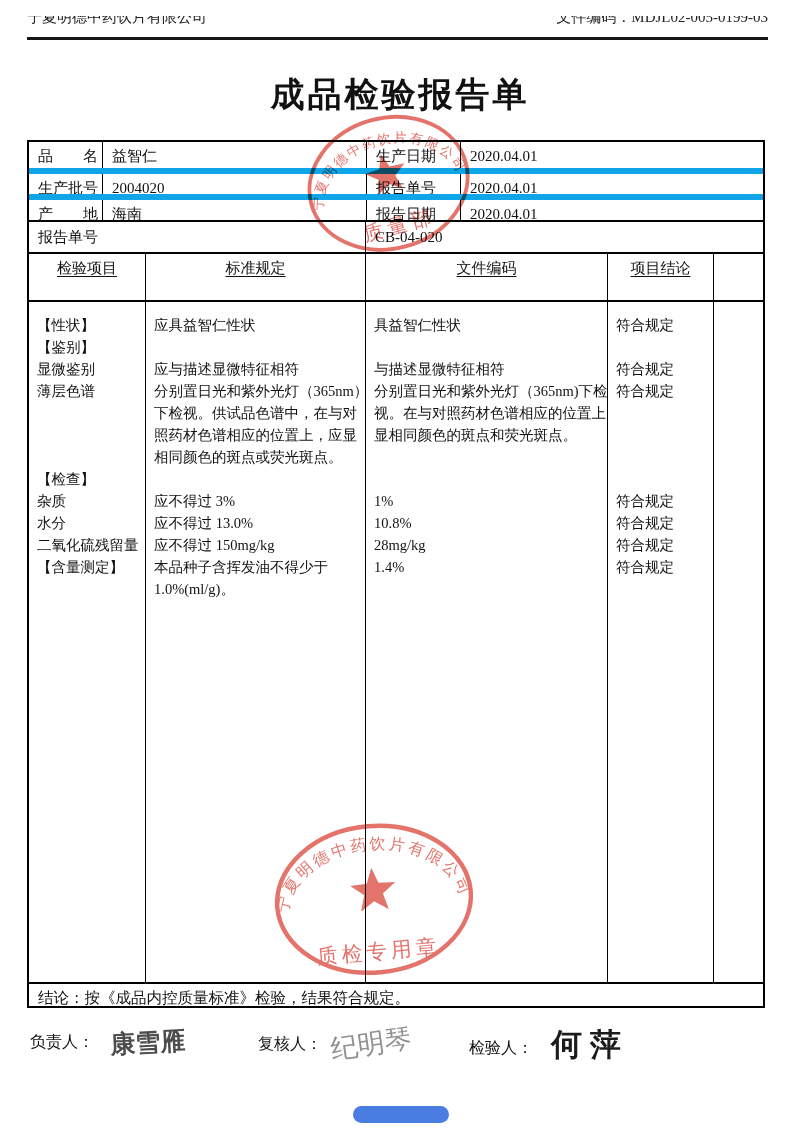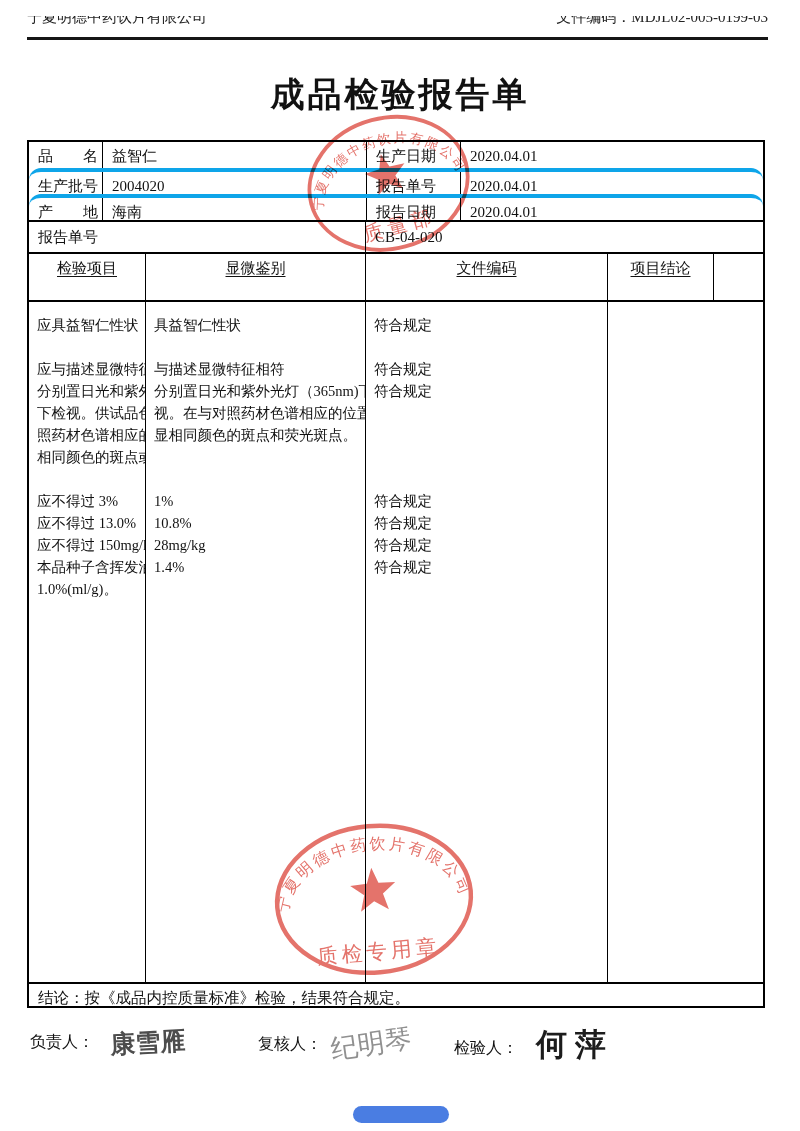--- a/index.html
+++ b/index.html
@@ -16,21 +16,21 @@
     justify-content:space-between; font-size:15px; color:#222; line-height:19px; }
   .header-rule { position:absolute; top:37px; left:27px; width:741px; height:3px;
     background:#161616; }
   
   .title { position:absolute; top:72px; left:0; width:800px; text-align:center;
     font-size:34px; font-weight:700; letter-spacing:3px; }
   
   .doc-table { position:absolute; top:140px; left:27px; width:738px; height:868px;
     border:2px solid #000; }
   .info-row { display:grid; grid-template-columns:73px 264px 94px 1fr; height:26px; }
-  .info-row + .info-row { border-top:4px solid #0ea5e9;border-radius:12px; }
+  .info-row + .info-row { border-top:6px solid #0ea5e9; }
   .info-row > div { border-left:1.5px solid #000; line-height:28px; font-size:15px;
     padding-left:9px; overflow:hidden; white-space:nowrap; }
   .info-row > div:first-child { border-left:none; }
   .report-row { display:grid; grid-template-columns:336px 1fr; height:32px;
     border-top:2px solid #000; }
   .report-row > div { line-height:30px; font-size:15px; padding-left:9px; }
   .report-row > div+div { border-left:1.5px solid #000; }
   .rt-head { display:grid; grid-template-columns:116px 220px 242px 106px 1fr;
     height:48px; border-top:2px solid #000; }
   .rt-head > div { border-left:1.5px solid #000; text-align:center; line-height:28px;
@@ -101,27 +101,39 @@
       <div>2020.04.01</div>
     </div>
 
     <div class="report-row">
       <div>报告单号</div>
       <div>CB-04-020</div>
     </div>
 
     <div class="rt-head">
       <div><span class="u">检验项目</span></div>
-      <div><span class="u">显微鉴别</span></div>
+      <div><span class="u">标准规定</span></div>
       <div><span class="u">文件编码</span></div>
       <div><span class="u">项目结论</span></div>
       <div></div>
     </div>
 
     <div class="rt-body">
+      <div class="pre">【性状】
+【鉴别】
+显微鉴别
+薄层色谱
+
+
+
+【检查】
+杂质
+水分
+二氧化硫残留量
+【含量测定】</div>
       <div class="pre">应具益智仁性状
 
 应与描述显微特征相符
 分别置日光和紫外光灯（365nm）
 下检视。供试品色谱中，在与对
 照药材色谱相应的位置上，应显
 相同颜色的斑点或荧光斑点。
 
 应不得过 3%
 应不得过 13.0%
@@ -181,19 +193,19 @@
     <polygon fill="#dc4b41" points="105,48 110.9,63.9 127.8,64.6 114.5,75.1 119.1,91.4 105,82 90.9,91.4 95.5,75.1 82.2,64.6 99.1,63.9"></polygon>
     <text x="105" y="140" font-size="21" letter-spacing="4" text-anchor="middle" fill="#dc4b41">质检专用章</text>
   </svg>
 
   <div class="sig-group" style="left:30px;">
     <span class="sig-label">负责人：</span><span class="sig-name sig-1">康雪雁</span>
   </div>
   <div class="sig-group" style="left:258px;">
     <span class="sig-label">复核人：</span><span class="sig-name sig-2">纪明琴</span>
   </div>
-  <div class="sig-group" style="left:454px;">
+  <div class="sig-group" style="left:469px;">
     <span class="sig-label">检验人：</span><span class="sig-name sig-3">何萍</span>
   </div>
 
   <div class="bottom-pill"></div>
 
 </div>
 
 </body></html>

